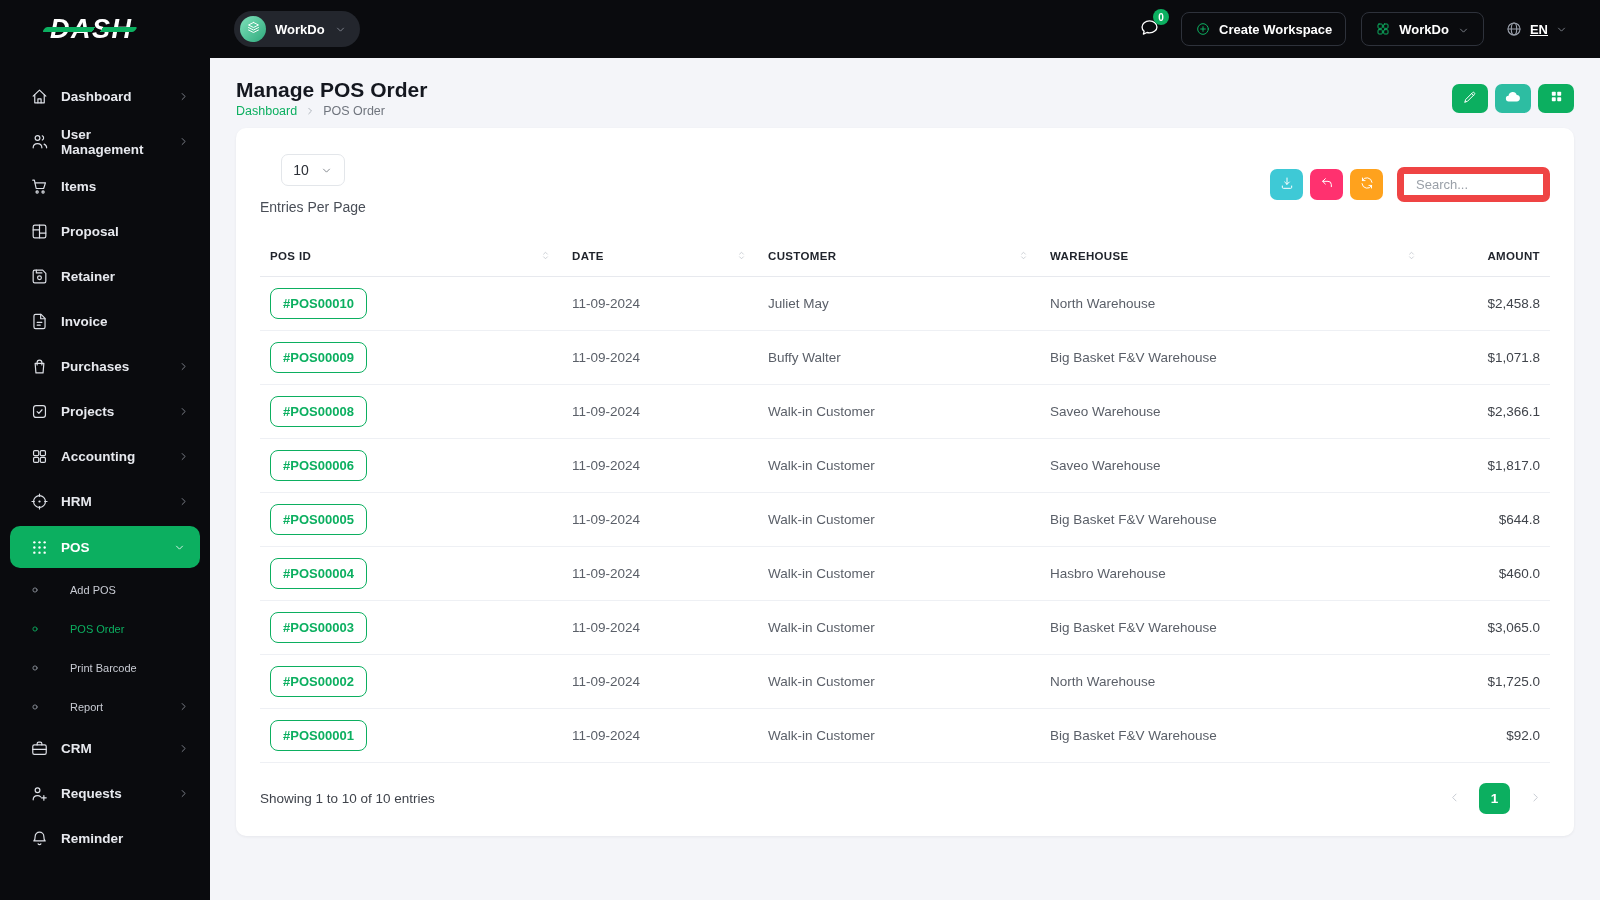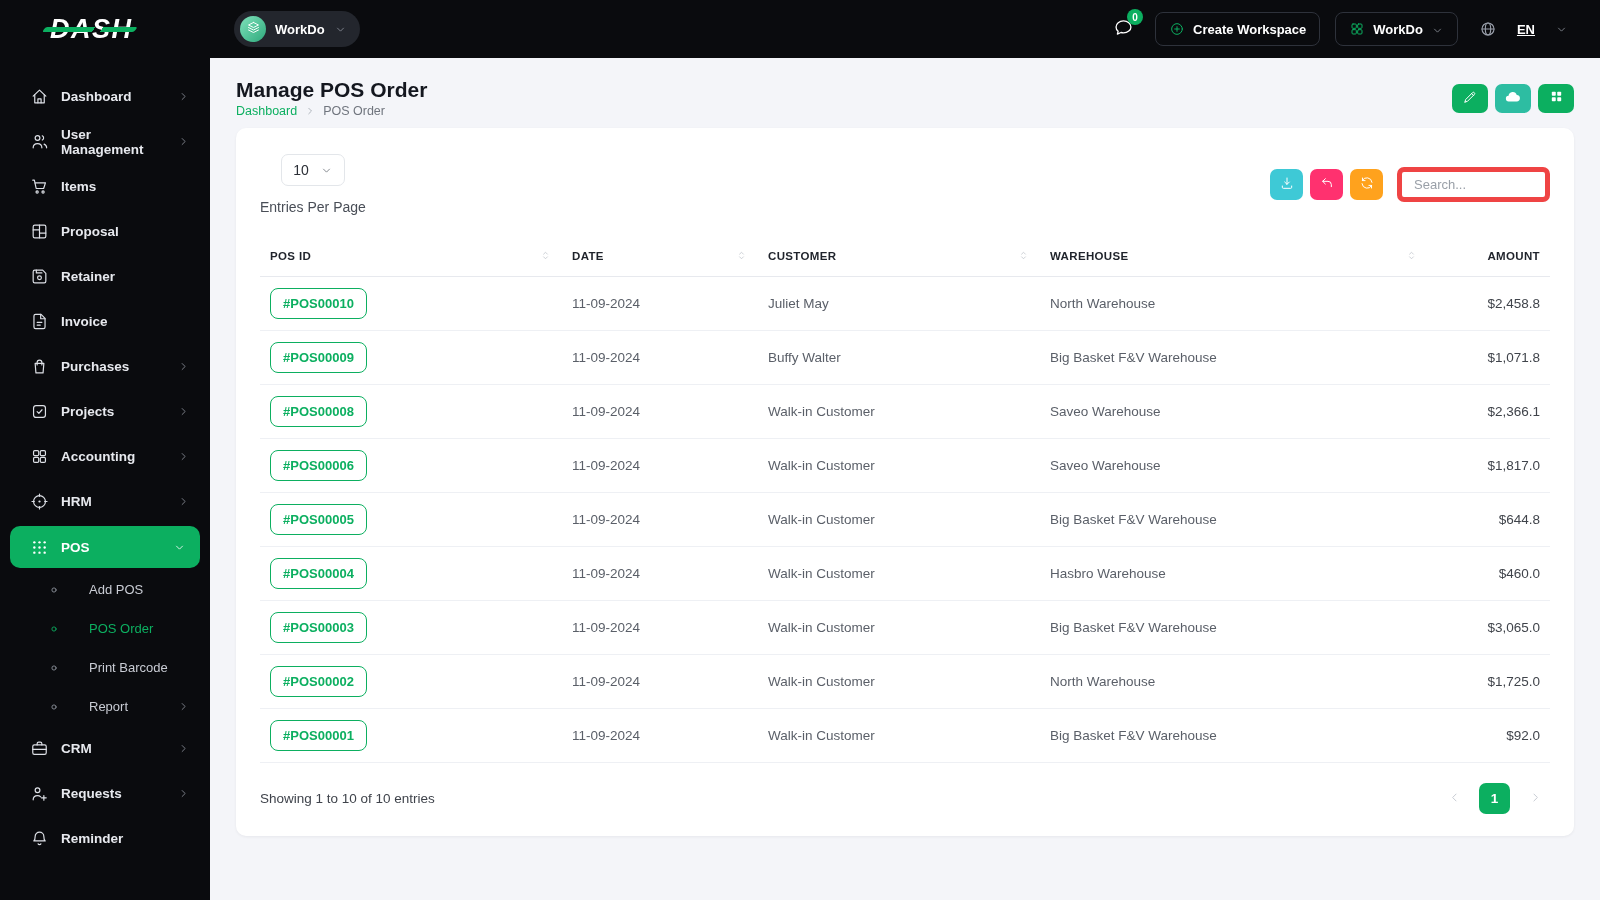--- a/index.html
+++ b/index.html
@@ -19,41 +19,41 @@
   .logo-slash { position:absolute; left:44px; top:27px; width:92px; height:4.5px; border-radius:2px;
     background:linear-gradient(90deg, var(--green) 0 54%, transparent 54% 63%, var(--green) 63% 100%);
     transform:skewX(-35deg); z-index:2; }
   .sidebar nav { padding-top:16px; }
   .nav-item { height:45px; display:flex; align-items:center; gap:12px; padding:0 20px 0 30px;
     color:#e7e9ee; font-size:13.5px; font-weight:600; cursor:pointer; }
   .nav-ic { display:flex; align-items:center; color:#dde0e6; }
   .nav-chev { margin-left:auto; display:flex; color:#8f949e; }
   .nav-item.active { background:var(--green); margin:2px 10px; padding:0 14px 0 20px; height:42px; border-radius:10px; color:#fff; }
   .nav-item.active .nav-ic, .nav-item.active .nav-chev { color:#fff; }
-  .nav-item.sub { height:39px; padding-left:47px; font-weight:500; font-size:13px; color:#c9ccd4;gap:28px; }
+  .nav-item.sub { height:39px; padding-left:28px; font-weight:500; font-size:11px; color:#c9ccd4;gap:28px; }
   .nav-item.sub .nav-ic { color:#8e939d; }
   .nav-item.current, .nav-item.current .nav-ic { color:var(--green); }
 
   
   .main { flex:1; display:flex; flex-direction:column; min-width:0; }
   .topbar { height:58px; background:#0a0b0e; display:flex; align-items:center; padding:0 26px 0 24px; }
   .ws-pill { display:flex; align-items:center; gap:9px; background:#23262d; border:none; border-radius:999px;
     padding:5px 13px 5px 6px; color:#fff; font-size:13px; font-weight:600; cursor:pointer; font-family:inherit; }
   .ws-avatar { width:26px; height:26px; border-radius:50%; background:linear-gradient(135deg,#7fe2bb,#2fa97c);
     display:flex; align-items:center; justify-content:center; color:#fff; }
   .topbar-right { margin-left:auto; display:flex; align-items:center; gap:15px; }
   .chat-btn { position:relative; background:none; border:none; color:#fff; width:34px; height:34px;
     display:flex; align-items:center; justify-content:center; cursor:pointer; }
   .chat-badge { position:absolute; top:-3px; right:-3px; min-width:16px; height:16px; border-radius:8px;
     background:var(--green); color:#fff; font-size:10px; font-weight:700; display:flex; align-items:center; justify-content:center; padding:0 4px; }
   .tb-pill { display:flex; align-items:flex-end; gap:8px; background:transparent; border:1px solid #2e323b;
     border-radius:8px; padding:8px 13px; color:#fff; font-size:13px; font-weight:600; cursor:pointer; font-family:inherit; }
   .green-ic { color:var(--green); display:flex; }
   .chev { color:#8f949e; display:flex; }
-  .lang-btn { display:flex; align-items:center; gap:20px; background:none; border:none; color:#fff;
+  .lang-btn { display:flex; align-items:center; gap:7px; background:none; border:none; color:#fff;
     font-size:13px; font-weight:700; cursor:pointer; font-family:inherit;text-decoration:underline; }
   .globe-ic { color:#9aa0ab; display:flex; }
 
   .content { flex:1; padding:20px 26px 0; min-width:0; }
   .page-head { display:flex; align-items:center; justify-content:space-between; }
   .page-title { margin:0 0 2px; font-size:21px; font-weight:700; color:#14171f; }
   .breadcrumb { display:flex; align-items:center; gap:7px; font-size:12.5px; }
   .bc-link { color:var(--green); cursor:pointer; }
   .bc-sep { color:#9aa0a8; display:flex; }
   .bc-current { color:#70757e; }
@@ -72,21 +72,21 @@
   .select-box { display:flex; align-items:center; gap:11px; border:1px solid #e3e6ea; border-radius:7px;
     background:#fff; padding:7px 11px; font-size:14px; color:#2b2f36; cursor:pointer; font-family:inherit; }
   .select-box .chev { color:#6b7077; }
   .entries-label { font-size:14px; color:#494e57; }
   .toolbar-right { display:flex; align-items:center; gap:7px; }
   .tool-btn { width:33px; height:31px; border:none; border-radius:7px; color:#fff;
     display:flex; align-items:center; justify-content:center; cursor:pointer; }
   .tool-download { background:var(--teal); }
   .tool-undo { background:var(--pink); }
   .tool-refresh { background:var(--orange); }
-  .search-input { width:153px; height:35px; border:5px solid #ef4444; border-radius:7px; padding:0 12px;
+  .search-input { width:153px; height:35px; border:7px solid #ef4444; border-radius:7px; padding:0 12px;
     font-size:13px; color:#333; margin-left:7px; font-family:inherit; outline:none; }
   .search-input::placeholder { color:#9aa0a8; }
 
   table { width:100%; border-collapse:collapse; }
   thead th { padding:14px 10px; border-bottom:1px solid #e7e9ee; font-size:11.5px; letter-spacing:.35px;
     color:#1f232b; text-transform:uppercase; font-weight:700; text-align:left; cursor:pointer; }
   .th-inner { display:flex; align-items:center; }
   .sort-ic { margin-left:auto; color:#c2c6cd; display:flex; }
   th.amount-col .th-inner { justify-content:flex-end; }
   tbody td { padding:11px 10px; border-bottom:1px solid #eef0f4; font-size:13.5px; color:#5a5f68; }

